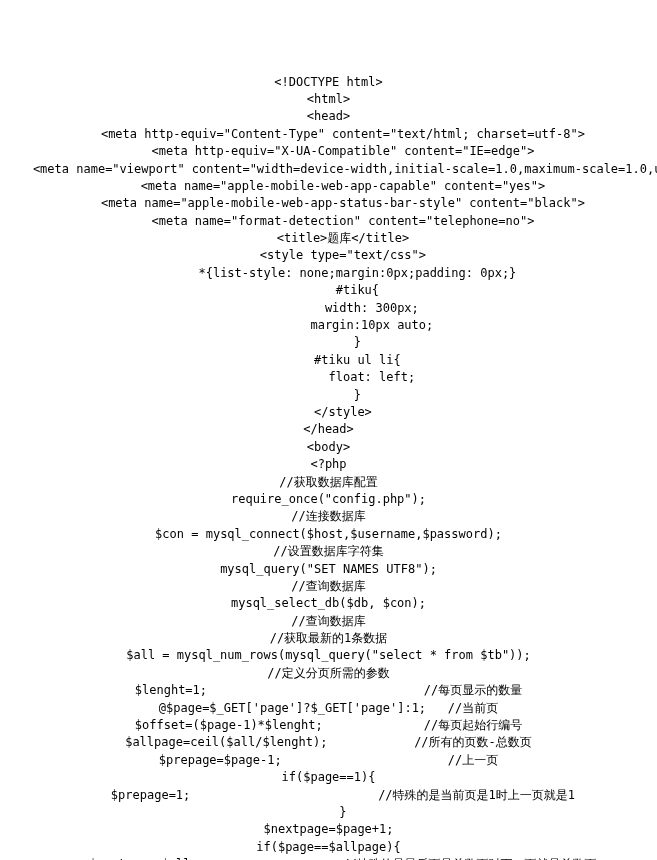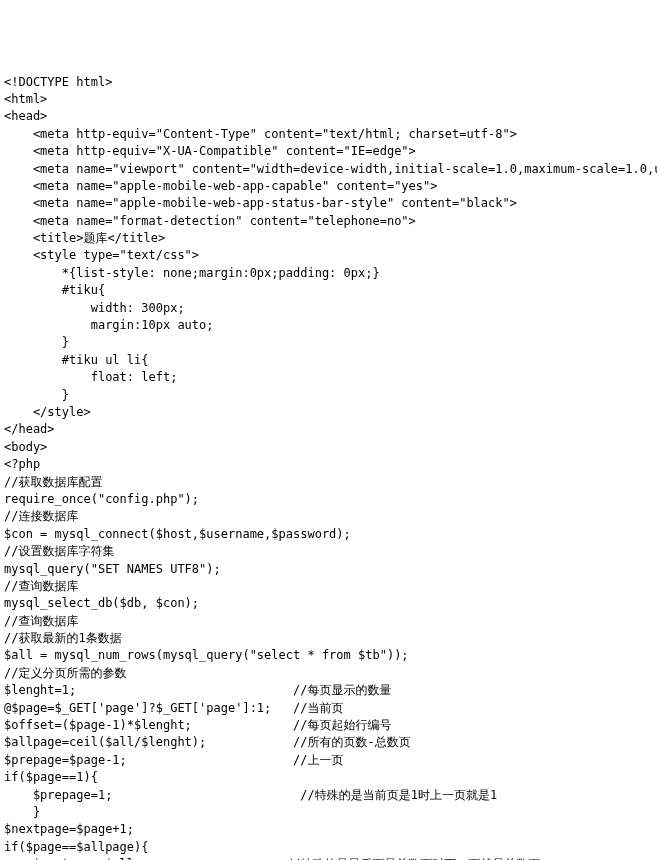--- a/index.html
+++ b/index.html
@@ -8,20 +8,21 @@
   font-family: "SimSun", "宋体", monospace;
   font-size: 12px;
   line-height: 1.45;
   color: #000;
   padding: 4px;
   white-space: pre;
   width: 657px;
 }
 .code-line {
   white-space: pre;
+  text-align: center;
 }
 </style>
 </head>
 <body>
 
 
 
 <div id="code-container"><div class="code-line">&lt;!DOCTYPE html&gt;</div><div class="code-line">&lt;html&gt;</div><div class="code-line">&lt;head&gt;</div><div class="code-line">    &lt;meta http-equiv="Content-Type" content="text/html; charset=utf-8"&gt;</div><div class="code-line">    &lt;meta http-equiv="X-UA-Compatible" content="IE=edge"&gt;</div><div class="code-line">    &lt;meta name="viewport" content="width=device-width,initial-scale=1.0,maximum-scale=1.0,user-scalable=0" /&gt;</div><div class="code-line">    &lt;meta name="apple-mobile-web-app-capable" content="yes"&gt;</div><div class="code-line">    &lt;meta name="apple-mobile-web-app-status-bar-style" content="black"&gt;</div><div class="code-line">    &lt;meta name="format-detection" content="telephone=no"&gt;</div><div class="code-line">    &lt;title&gt;题库&lt;/title&gt;</div><div class="code-line">    &lt;style type="text/css"&gt;</div><div class="code-line">        *{list-style: none;margin:0px;padding: 0px;}</div><div class="code-line">        #tiku{</div><div class="code-line">            width: 300px;</div><div class="code-line">            margin:10px auto;</div><div class="code-line">        }</div><div class="code-line">        #tiku ul li{</div><div class="code-line">            float: left;</div><div class="code-line">        }</div><div class="code-line">    &lt;/style&gt;</div><div class="code-line">&lt;/head&gt;</div><div class="code-line">&lt;body&gt;</div><div class="code-line">&lt;?php</div><div class="code-line">//获取数据库配置</div><div class="code-line">require_once("config.php");</div><div class="code-line">//连接数据库</div><div class="code-line">$con = mysql_connect($host,$username,$password);</div><div class="code-line">//设置数据库字符集</div><div class="code-line">mysql_query("SET NAMES UTF8");</div><div class="code-line">//查询数据库</div><div class="code-line">mysql_select_db($db, $con);</div><div class="code-line">//查询数据库</div><div class="code-line">//获取最新的1条数据</div><div class="code-line">$all = mysql_num_rows(mysql_query("select * from $tb"));</div><div class="code-line">//定义分页所需的参数</div><div class="code-line">$lenght=1;                              //每页显示的数量</div><div class="code-line">@$page=$_GET['page']?$_GET['page']:1;   //当前页</div><div class="code-line">$offset=($page-1)*$lenght;              //每页起始行编号</div><div class="code-line">$allpage=ceil($all/$lenght);            //所有的页数-总数页</div><div class="code-line">$prepage=$page-1;                       //上一页</div><div class="code-line">if($page==1){</div><div class="code-line">    $prepage=1;                          //特殊的是当前页是1时上一页就是1</div><div class="code-line">    }</div><div class="code-line">$nextpage=$page+1;</div><div class="code-line">if($page==$allpage){</div><div class="code-line">    $nextpage=$allpage;                //特殊的是最后页是总数页时下一页就是总数页</div></div>
 
 

